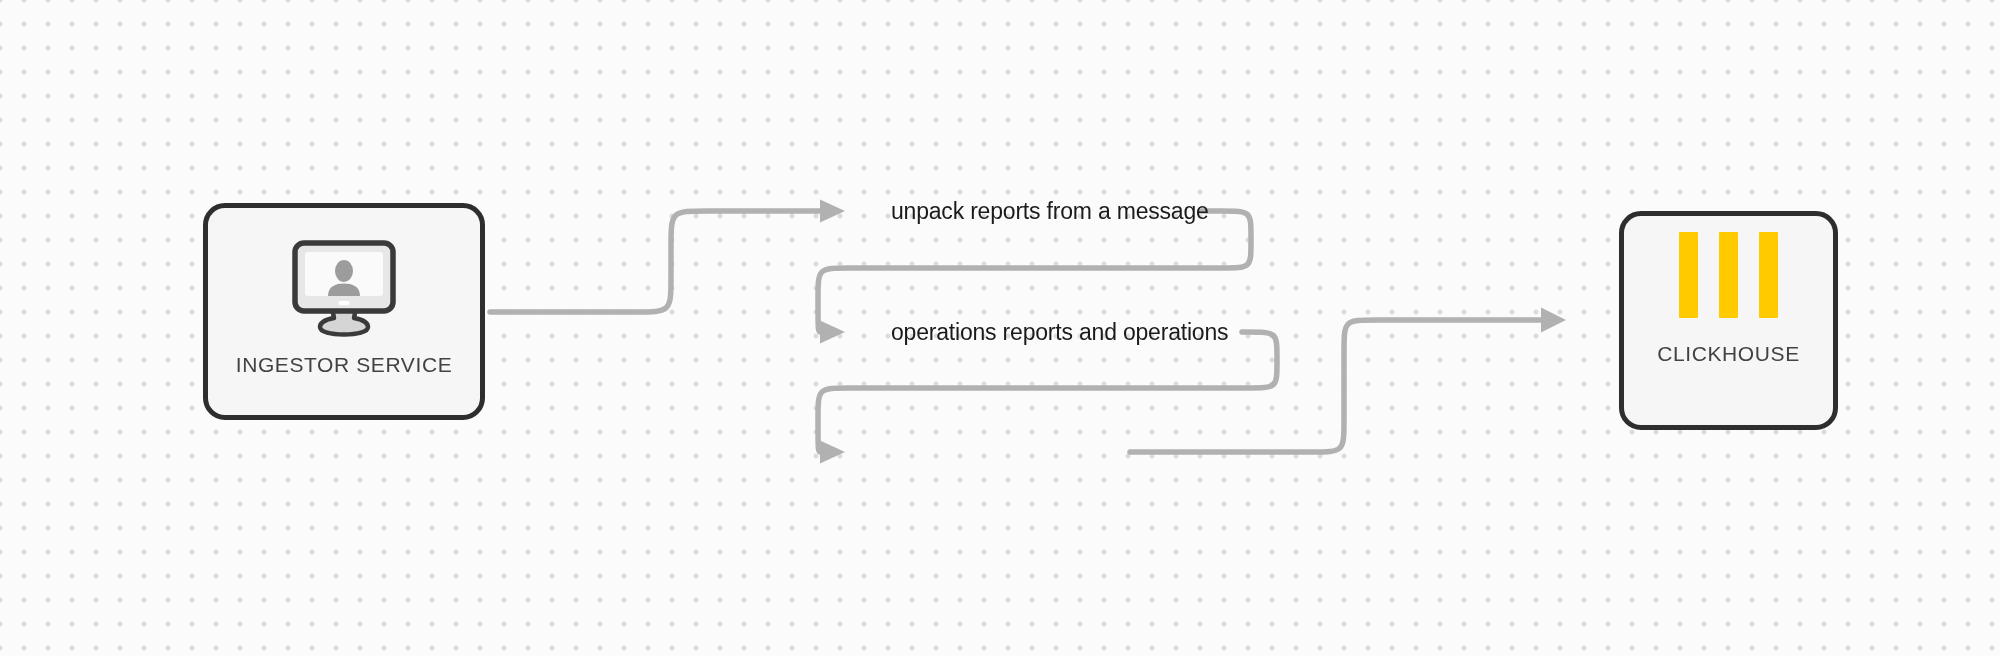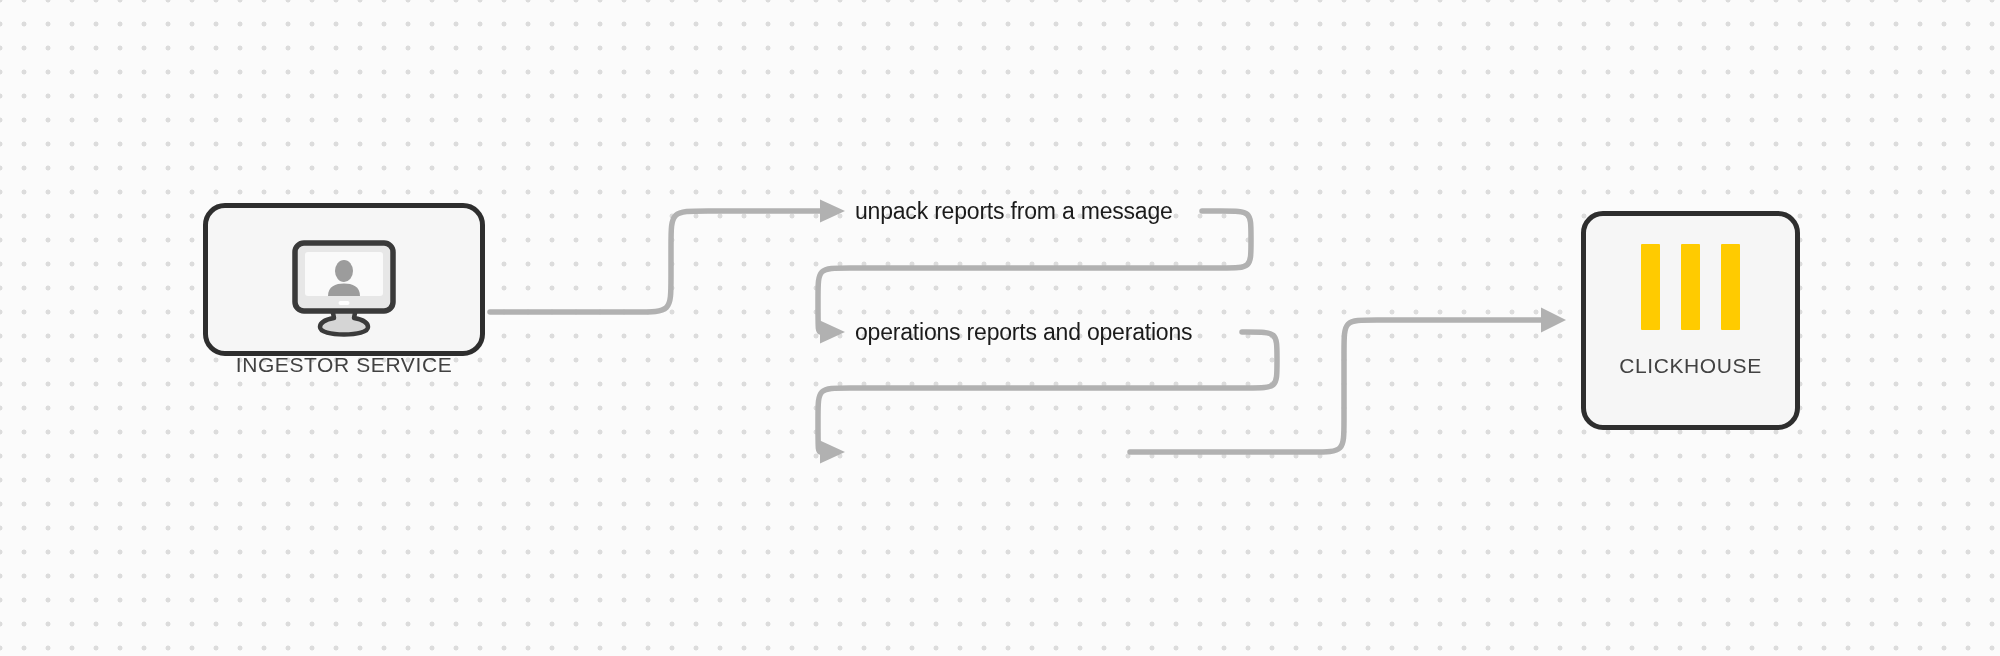--- a/index.html
+++ b/index.html
@@ -47,27 +47,27 @@
     position: absolute;
     background: var(--node-fill);
     border: 5px solid var(--node-border);
     border-radius: 22px;
     display: flex;
     flex-direction: column;
     align-items: center;
   }
   .node-ingestor {
     left: 203px; top: 203px;
-    width: 282px; height: 153px;
+    width: 282px; height: 217px;
     padding-top: 32px;
   }
   .node-clickhouse {
-    left: 1581px; top: 211px;
+    left: 1619px; top: 211px;
     width: 219px; height: 219px;
-    padding-top: 28px;
+    padding-top: 16px;
   }
   .node-label {
     color: var(--node-text);
     font-size: 21px;
     letter-spacing: 0.6px;
     font-weight: 500;
     white-space: nowrap;
   }
   .node-ingestor .node-label { margin-top: 11px; }
   .node-clickhouse .node-label { margin-top: 24px; }
@@ -78,21 +78,21 @@
     justify-content: space-between;
   }
   .ch-bar {
     width: 19px; height: 86px;
     background: var(--clickhouse-yellow);
     border-radius: 1px;
   }
 
   .step-label {
     position: absolute;
-    left: 855px;
+    left: 891px;
     transform: translateY(-50%);
     color: var(--step-text);
     font-size: 23px;
     letter-spacing: -0.2px;
     white-space: nowrap;
   }
   .step-1 { top: 211px; }
   .step-2 { top: 332px; }
   .step-3 { top: 452px; }
 </style>

